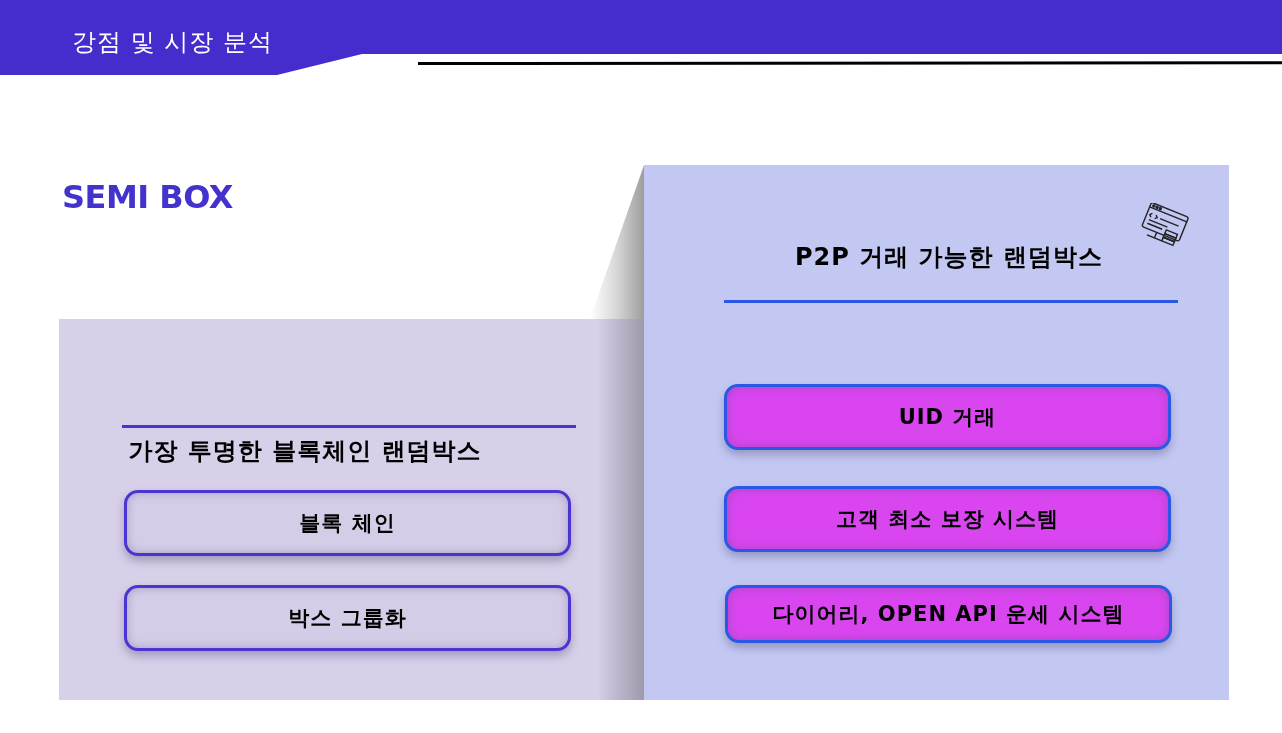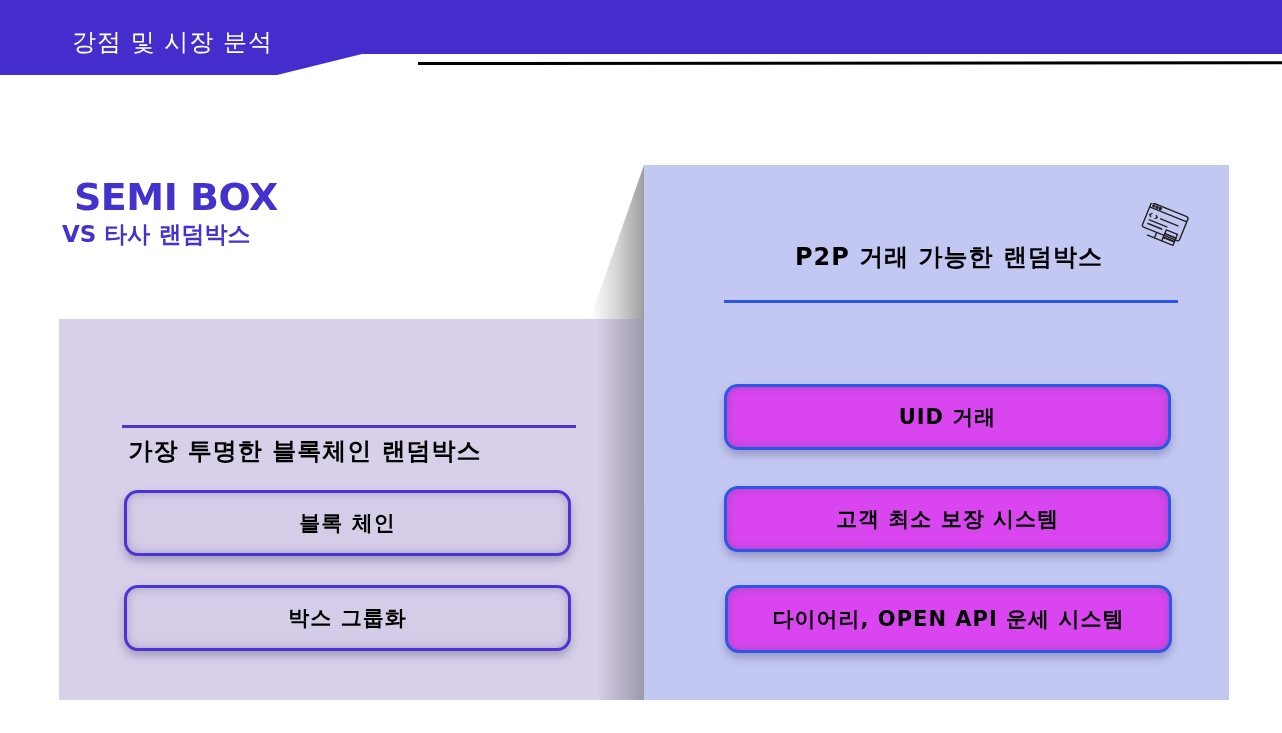--- a/index.html
+++ b/index.html
@@ -23,21 +23,21 @@
     line-height: 36px;
   }
   .header-rule {
     position: absolute; left: 418px; top: 62px; width: 864px; height: 3px;
     background: #000000; transform: rotate(-0.05deg); transform-origin: left;
   }
   .brand {
     position: absolute; left: 62px; top: 175px;
   }
   .brand-title {
-    color: #4332cc; font-size: 38px; font-weight: bold; line-height: 44px; letter-spacing: -0.5px; margin-left: 12px;
+    color: #4332cc; font-size: 32px; font-weight: bold; line-height: 44px; letter-spacing: -0.5px;
   }
   .brand-sub {
     color: #4332cc; font-size: 23px; font-weight: bold; line-height: 30px;
   }
   .left-panel {
     position: absolute; left: 59px; top: 319px; width: 585px; height: 381px;
     background: linear-gradient(to right, #d8cfe9 0%, #d8cfe9 92%, #b9b3c9 96%, #9d9aa9 100%);
   }
   .shadow-wedge {
     position: absolute; left: 590px; top: 165px; width: 54px; height: 154px;
@@ -70,21 +70,20 @@
 </head>
 <body>
 
 <div class="header-band"></div>
 <div class="header-tab"></div>
 <div class="header-title">강점 및 시장 분석</div>
 <div class="header-rule"></div>
 
 <div class="brand">
   <div class="brand-title">SEMI BOX</div>
-  <div class="brand-sub">VS 타사 랜덤박스</div>
 </div>
 
 <div class="left-panel">
   <div class="panel-heading" style="left: 0; width: 492px; top: 68px; margin-top: 48px;">가장 투명한 블록체인 랜덤박스</div>
   <div class="panel-rule" style="left: 63px; top: 106px; width: 454px; background: #4a34d2;"></div>
   <div class="feature-btn" style="left: 65px; top: 171px; width: 447px; height: 66px;">
     <span>블록 체인</span>
   </div>
   <div class="feature-btn" style="left: 65px; top: 266px; width: 447px; height: 66px;">
     <span>박스 그룹화</span>
@@ -113,16 +112,16 @@
     </g>
   </svg>
   <div class="panel-heading" style="left: 0; width: 610px; top: 76px;">P2P 거래 가능한 랜덤박스</div>
   <div class="panel-rule" style="left: 80px; top: 135px; width: 454px; background: #2a58e5;"></div>
   <div class="feature-btn" style="left: 80px; top: 219px; width: 447px; height: 66px;">
     <span>UID 거래</span>
   </div>
   <div class="feature-btn" style="left: 80px; top: 321px; width: 447px; height: 66px;">
     <span>고객 최소 보장 시스템</span>
   </div>
-  <div class="feature-btn" style="left: 81px; top: 420px; width: 447px; height: 68px;">
+  <div class="feature-btn" style="left: 81px; top: 420px; width: 447px; height: 58px;">
     <span>다이어리, OPEN API 운세 시스템</span>
   </div>
 </div>
 
 </body></html>

